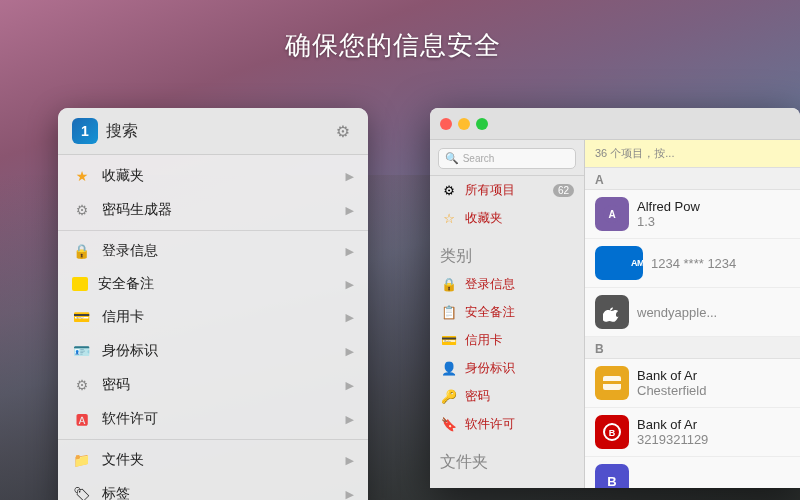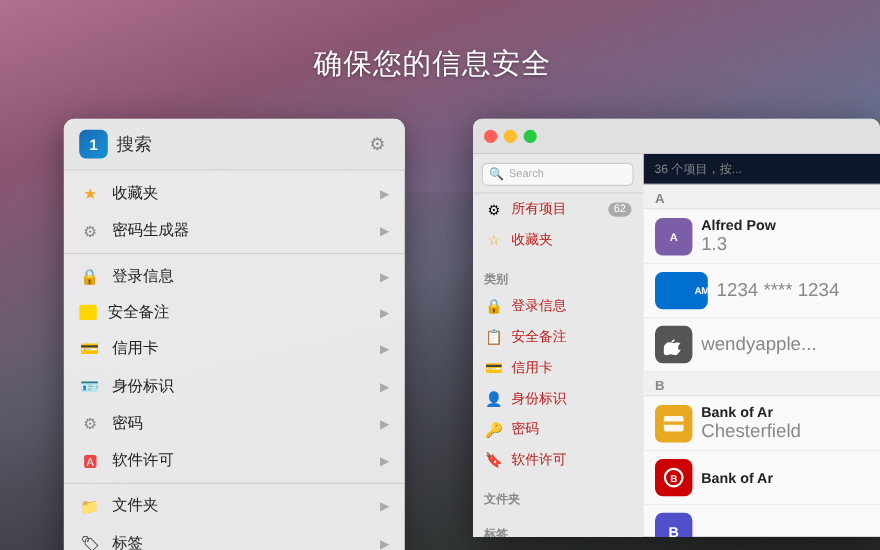--- a/index.html
+++ b/index.html
@@ -49,21 +49,20 @@
       position: absolute;
       top: 28px;
       left: 0;
       right: 14px;
       text-align: center;
       color: white;
       font-size: 26px;
       font-weight: 500;
       text-shadow: 0 1px 3px rgba(0,0,0,0.4);
       letter-spacing: 1px;
-      margin-top: 12px;
     }
 
     
     .mini-popup {
       position: absolute;
       top: 108px;
       left: 58px;
       width: 310px;
       background: rgba(240, 240, 240, 0.95);
       border-radius: 10px;
@@ -266,24 +265,24 @@
       background: #aaa;
       color: white;
       border-radius: 8px;
       font-size: 10px;
       padding: 1px 5px;
       min-width: 18px;
       text-align: center;
     }
 
     .sidebar-section-title {
-      font-size: 11px;
+      font-size: 16px;
       color: #888;
       padding: 8px 10px 3px;
-      font-weight: 700;
+      font-weight: 400;
     }
 
     .sidebar-divider {
       height: 1px;
       background: #d0d0d0;
       margin: 3px 0;
     }
 
     
     .content-area {
@@ -292,21 +291,21 @@
       display: flex;
       flex-direction: column;
       overflow: hidden;
     }
 
     .content-header {
       padding: 6px 10px;
       border-bottom: 1px solid #ddd;
       font-size: 11px;
       color: #888;
-      background: #0f172a;
+      background: #fef9c3;
       flex-shrink: 0;
     }
 
     .items-list {
       flex: 1;
       overflow-y: auto;
     }
 
     .section-letter {
       font-size: 12px;
@@ -340,29 +339,29 @@
       overflow: hidden;
     }
 
     .item-info {
       flex: 1;
       min-width: 0;
     }
 
     .item-name {
       font-size: 13px;
-      font-weight: 700;
+      font-weight: 400;
       color: #222;
       white-space: nowrap;
       overflow: hidden;
       text-overflow: ellipsis;
     }
 
     .item-sub {
-      font-size: 17px;
+      font-size: 13px;
       color: #888;
       white-space: nowrap;
       overflow: hidden;
       text-overflow: ellipsis;
     }
 
     
     .logo-alfred { background: #7b5ea7; }
     .logo-amex { background: #016fd0; font-size: 10px; }
     .logo-apple { background: #555; }
@@ -577,20 +576,21 @@
         <div class="list-item">
           <div class="item-logo logo-bank2">
             <svg width="30" height="30" viewBox="0 0 30 30">
               <rect width="30" height="30" rx="6" fill="#cc0000"></rect>
               <circle cx="15" cy="15" r="8" fill="none" stroke="white" stroke-width="2"></circle>
               <text x="15" y="19" text-anchor="middle" font-size="9" fill="white" font-weight="bold">B</text>
             </svg>
           </div>
           <div class="item-info">
             <div class="item-name">Bank of Ar</div>
+            <div class="item-sub">3219321129</div>
           </div>
         </div>
 
         <div class="list-item">
           <div class="item-logo logo-blah">
             <svg width="30" height="30" viewBox="0 0 30 30">
               <rect width="30" height="30" rx="6" fill="#5050cc"></rect>
               <text x="15" y="20" text-anchor="middle" font-size="13" fill="white" font-weight="bold">B</text>
             </svg>
           </div>

